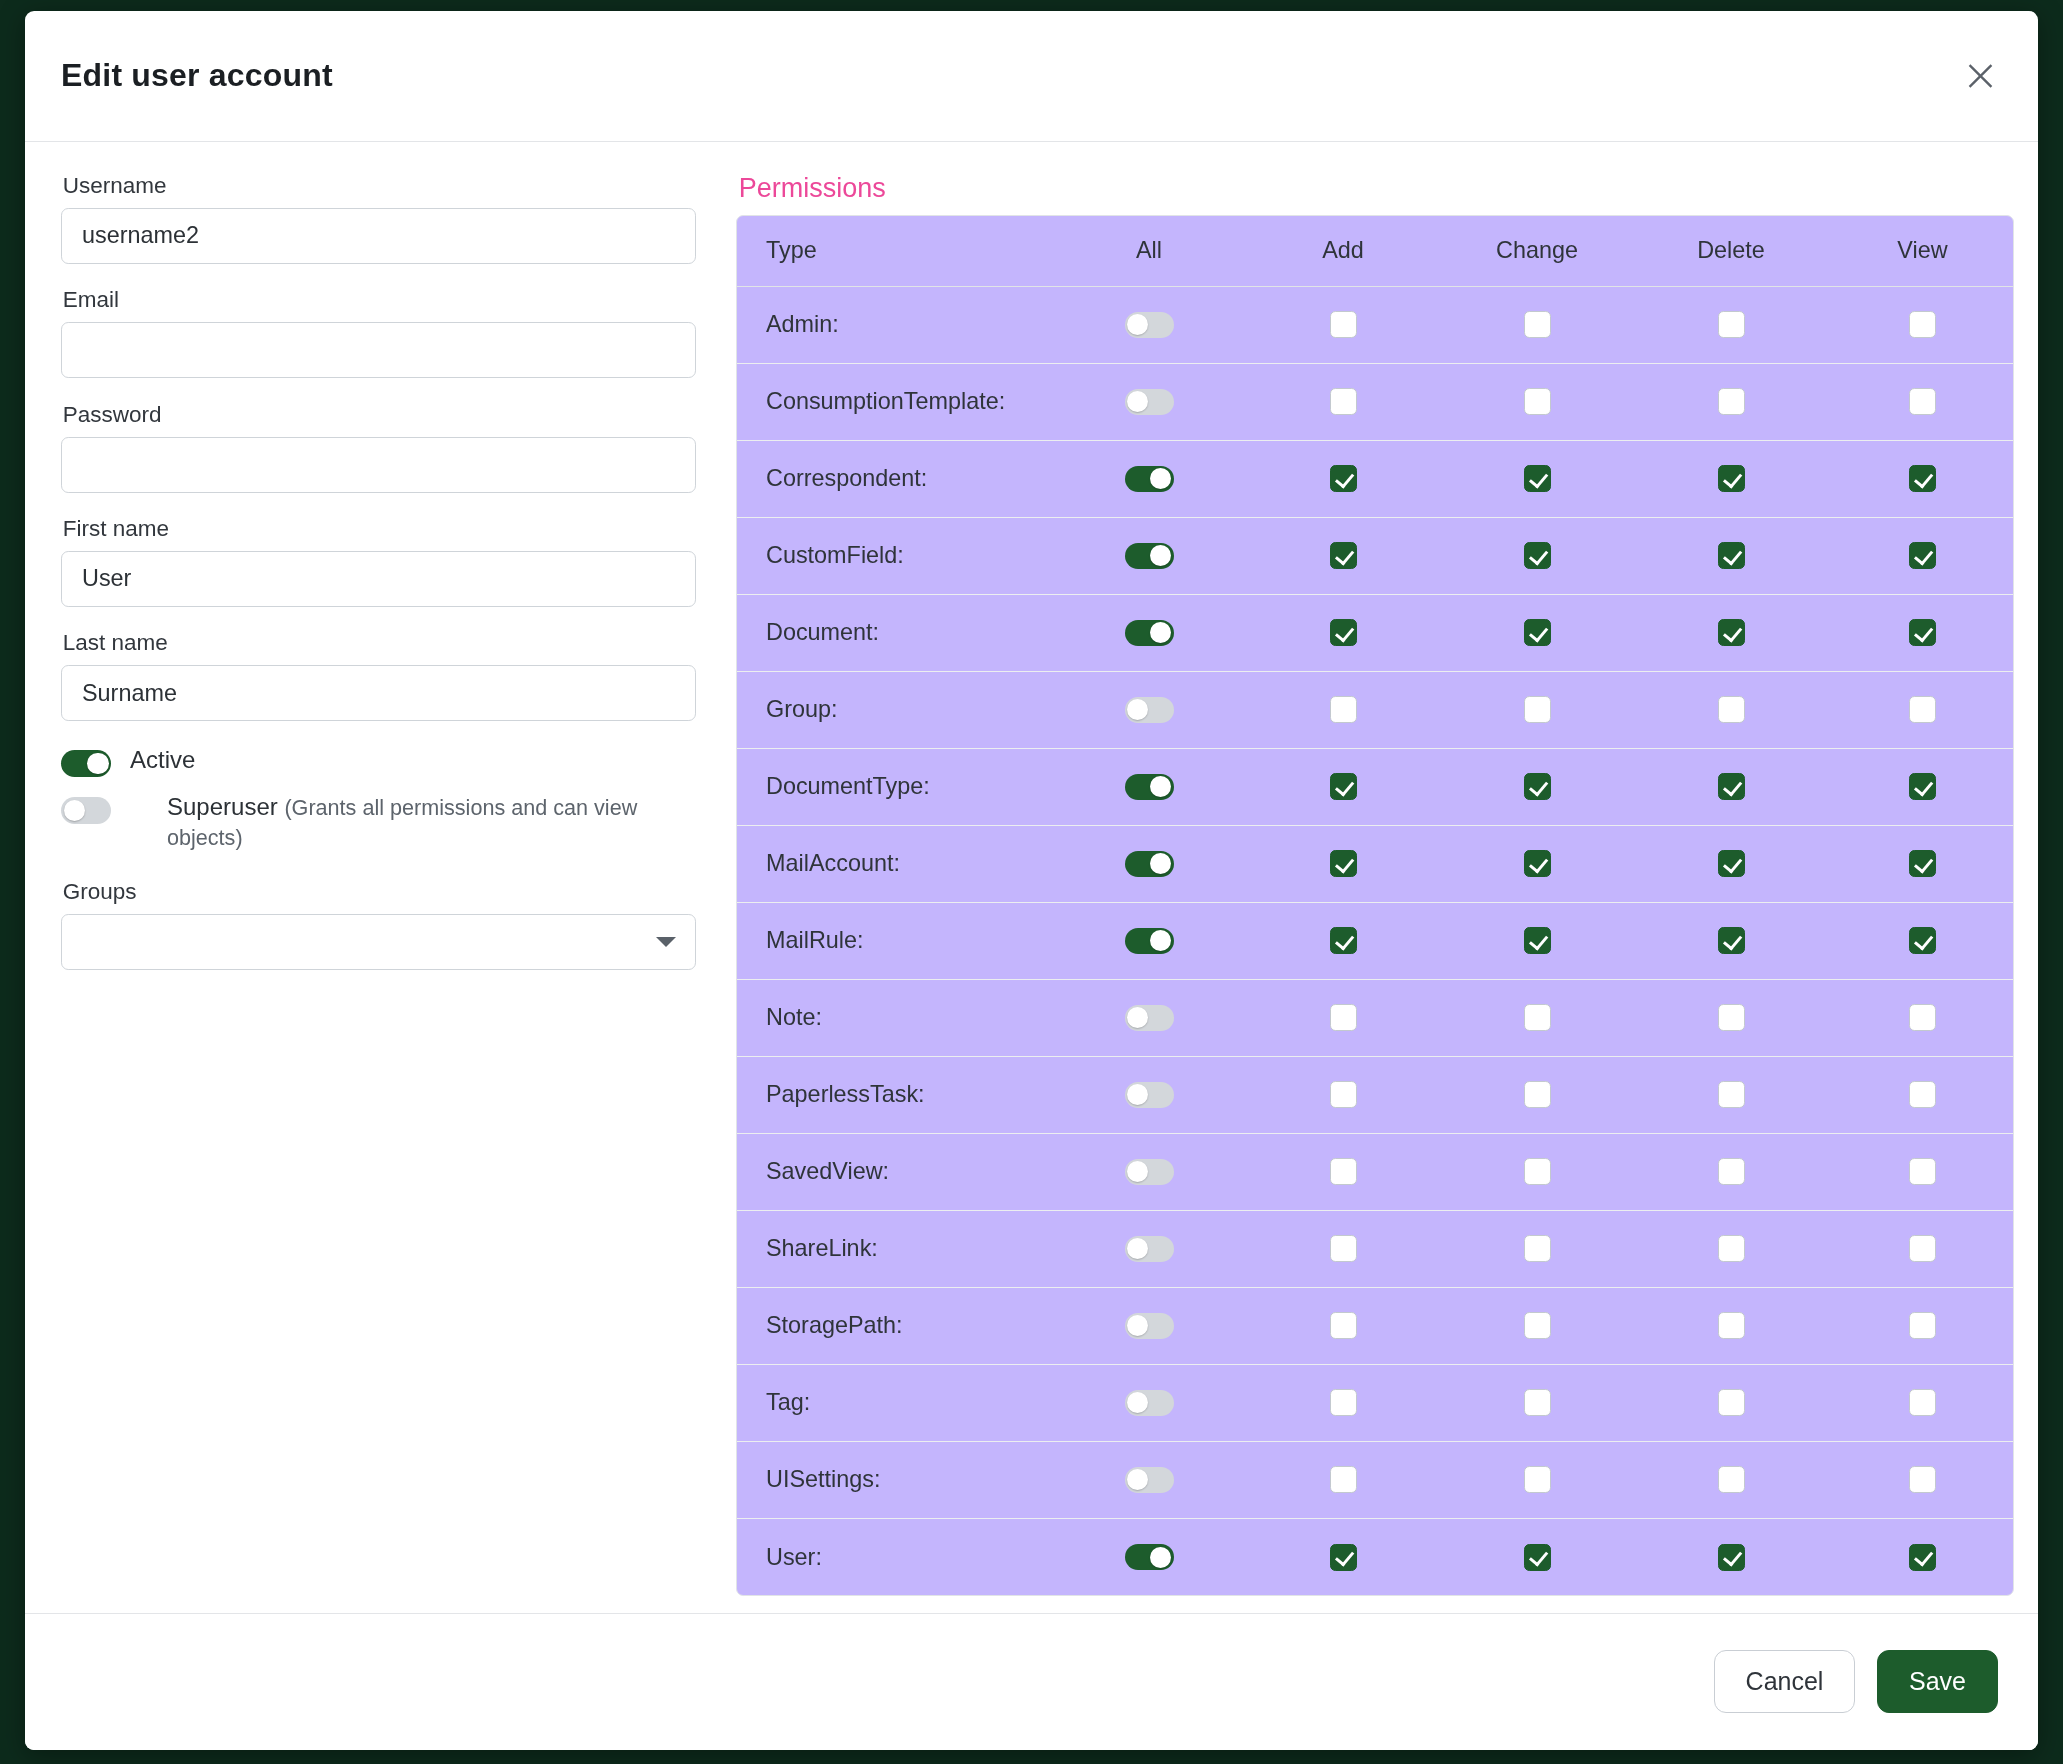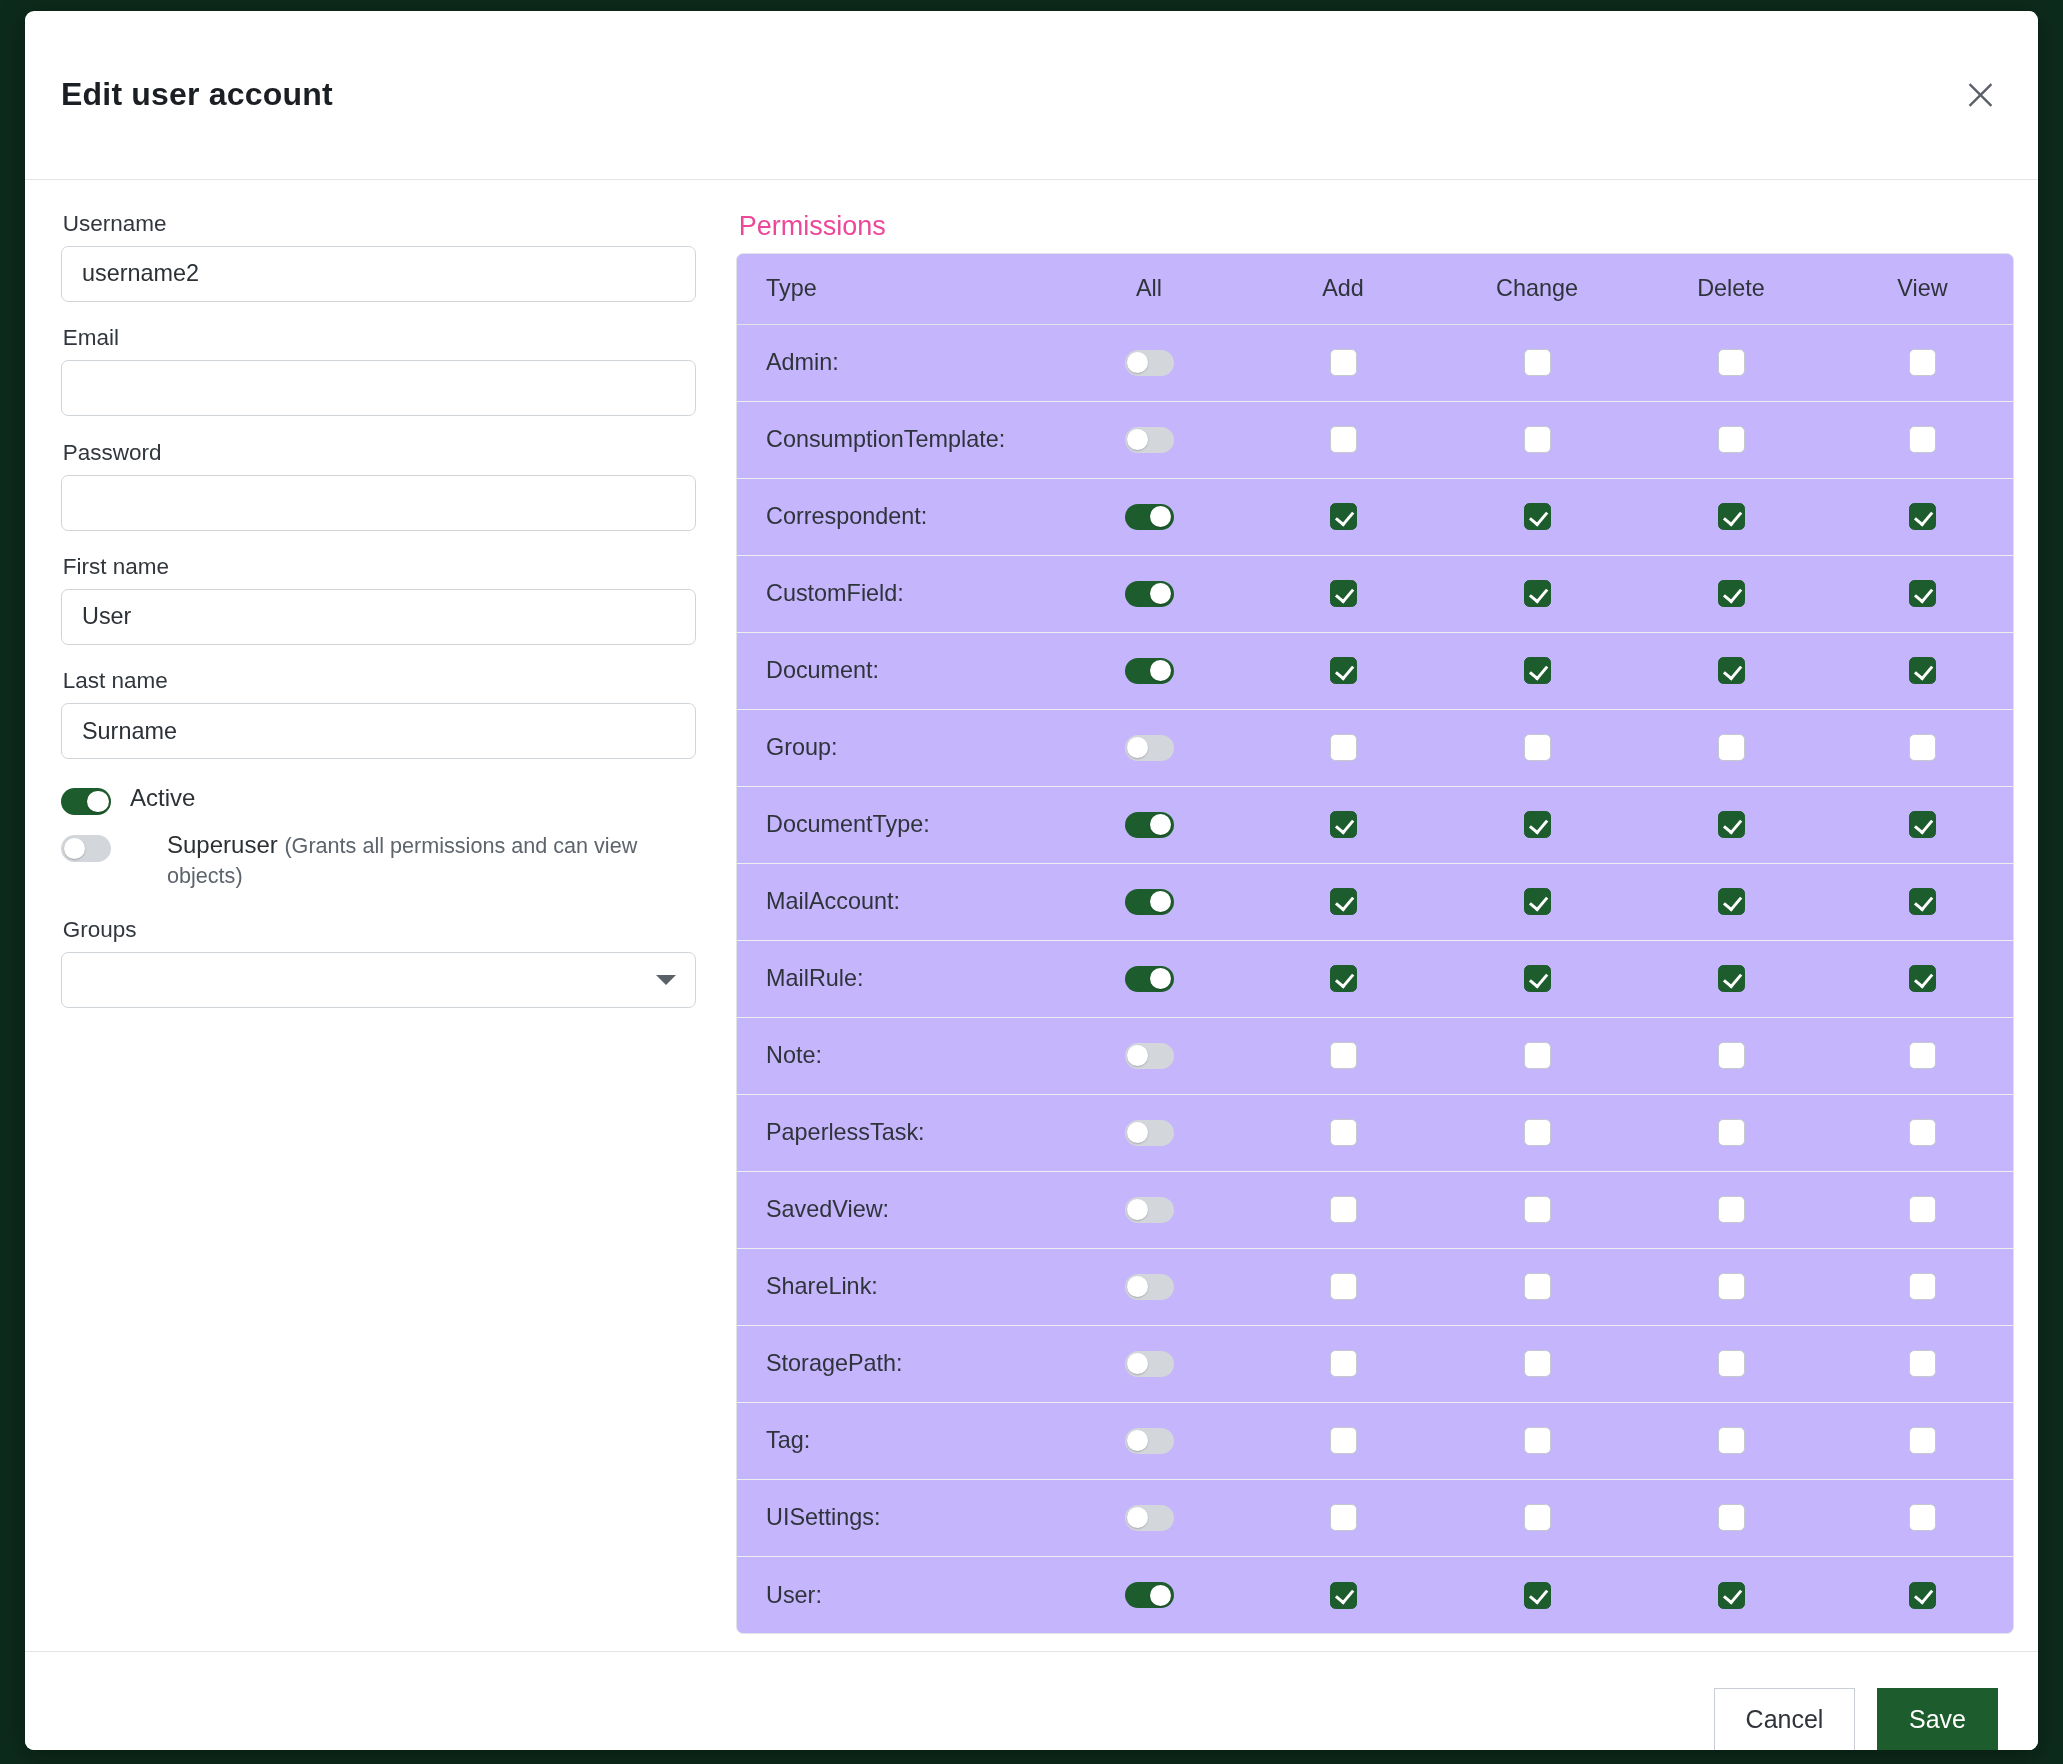--- a/index.html
+++ b/index.html
@@ -18,21 +18,21 @@
     left: 25px;
     top: 10.8px;
     width: 2013px;
     height: 1739px;
     background: #ffffff;
     border-radius: 9px;
     box-shadow: 0 5.4px 27px rgba(0,0,0,0.35);
     overflow: hidden;
   }
   .modal-header {
-    height: 169px;
+    height: 131px;
     border-bottom: 0.9px solid #e3e5e8;
     display: flex;
     align-items: center;
     padding: 0 40px 0 36px;
     position: relative;
   }
   .modal-title {
     font-size: 32px;
     font-weight: bold;
     color: #1b1f23;
@@ -252,21 +252,21 @@
     display: flex;
     align-items: center;
     justify-content: flex-end;
     padding: 0 40px;
     gap: 21.6px;
     background: #fff;
   }
   .btn {
     font-size: 25px;
     font-family: "Liberation Sans", sans-serif;
-    border-radius: 0;
+    border-radius: 12px;
     cursor: pointer;
     padding: 0 31px;
     height: 63px;
     display: inline-flex;
     align-items: center;
     justify-content: center;
   }
   .btn-cancel {
     background: #fff;
     border: 0.9px solid #c9ced4;

